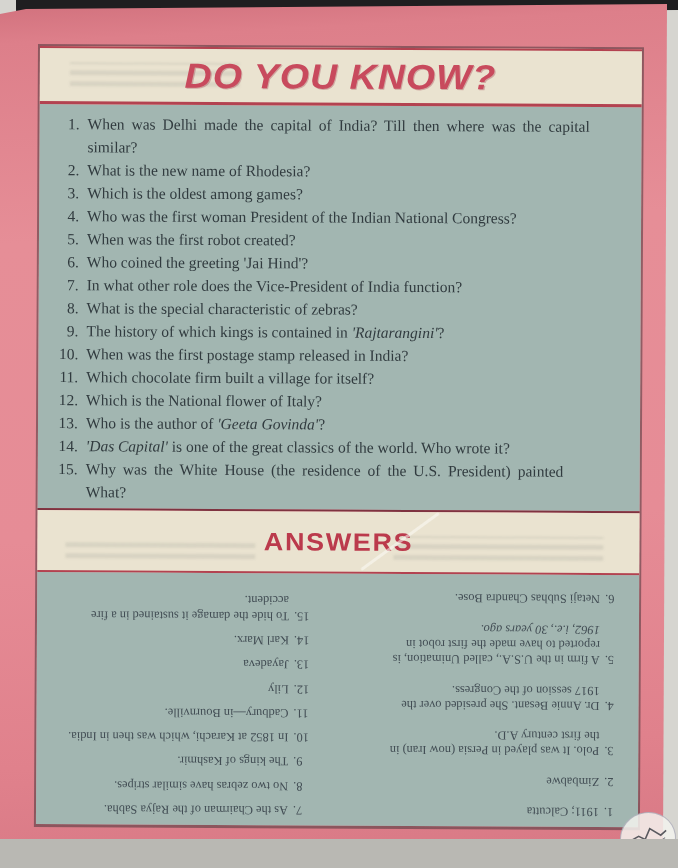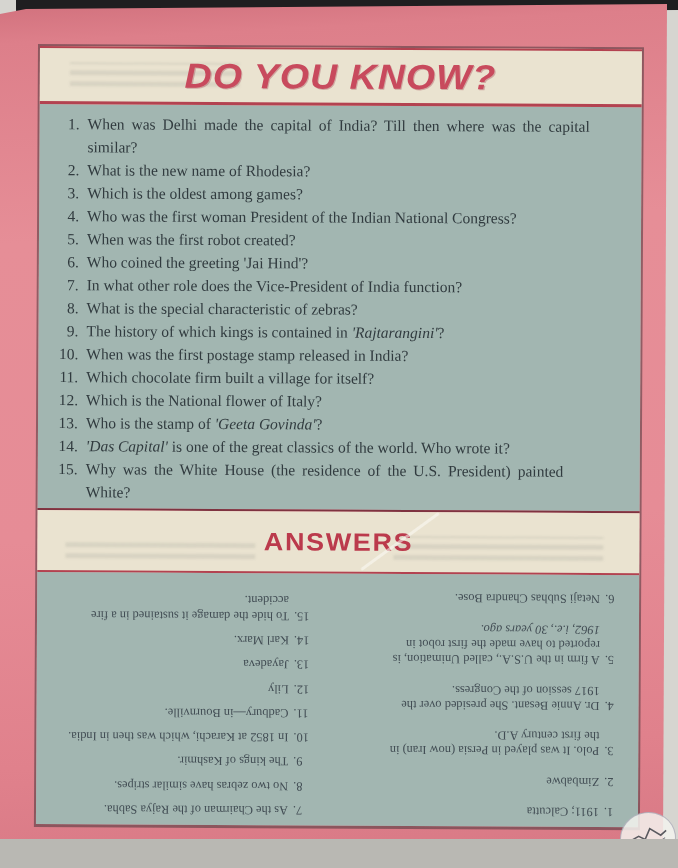--- a/index.html
+++ b/index.html
@@ -128,29 +128,29 @@
           <div class="q-row">
             <span class="num">11.</span>
             <div class="txt"><span>Which chocolate firm built a village for itself?</span></div>
           </div>
           <div class="q-row">
             <span class="num">12.</span>
             <div class="txt"><span>Which is the National flower of Italy?</span></div>
           </div>
           <div class="q-row">
             <span class="num">13.</span>
-            <div class="txt"><span>Who is the stamp of </span><em>'Geeta Govinda'</em><span>?</span></div>
+            <div class="txt"><span>Who is the author of </span><em>'Geeta Govinda'</em><span>?</span></div>
           </div>
           <div class="q-row">
             <span class="num">14.</span>
             <div class="txt"><em>'Das Capital'</em><span> is one of the great classics of the world. Who wrote it?</span></div>
           </div>
           <div class="q-row">
             <span class="num">15.</span>
-            <div class="txt wide"><span>Why was the White House (the residence of the U.S. President) painted</span><br><span>White?</span></div>
+            <div class="txt wide"><span>Why was the White House (the residence of the U.S. President) painted</span><br><span>What?</span></div>
           </div>
         </div>
     </div>
 
     <div class="sep-dark"></div>
 
     <div class="answers-strip mottle">
       <div class="bleed bleed-a1"></div>
       <div class="bleed bleed-a2"></div>
       <div class="answers-title">ANSWERS</div>

